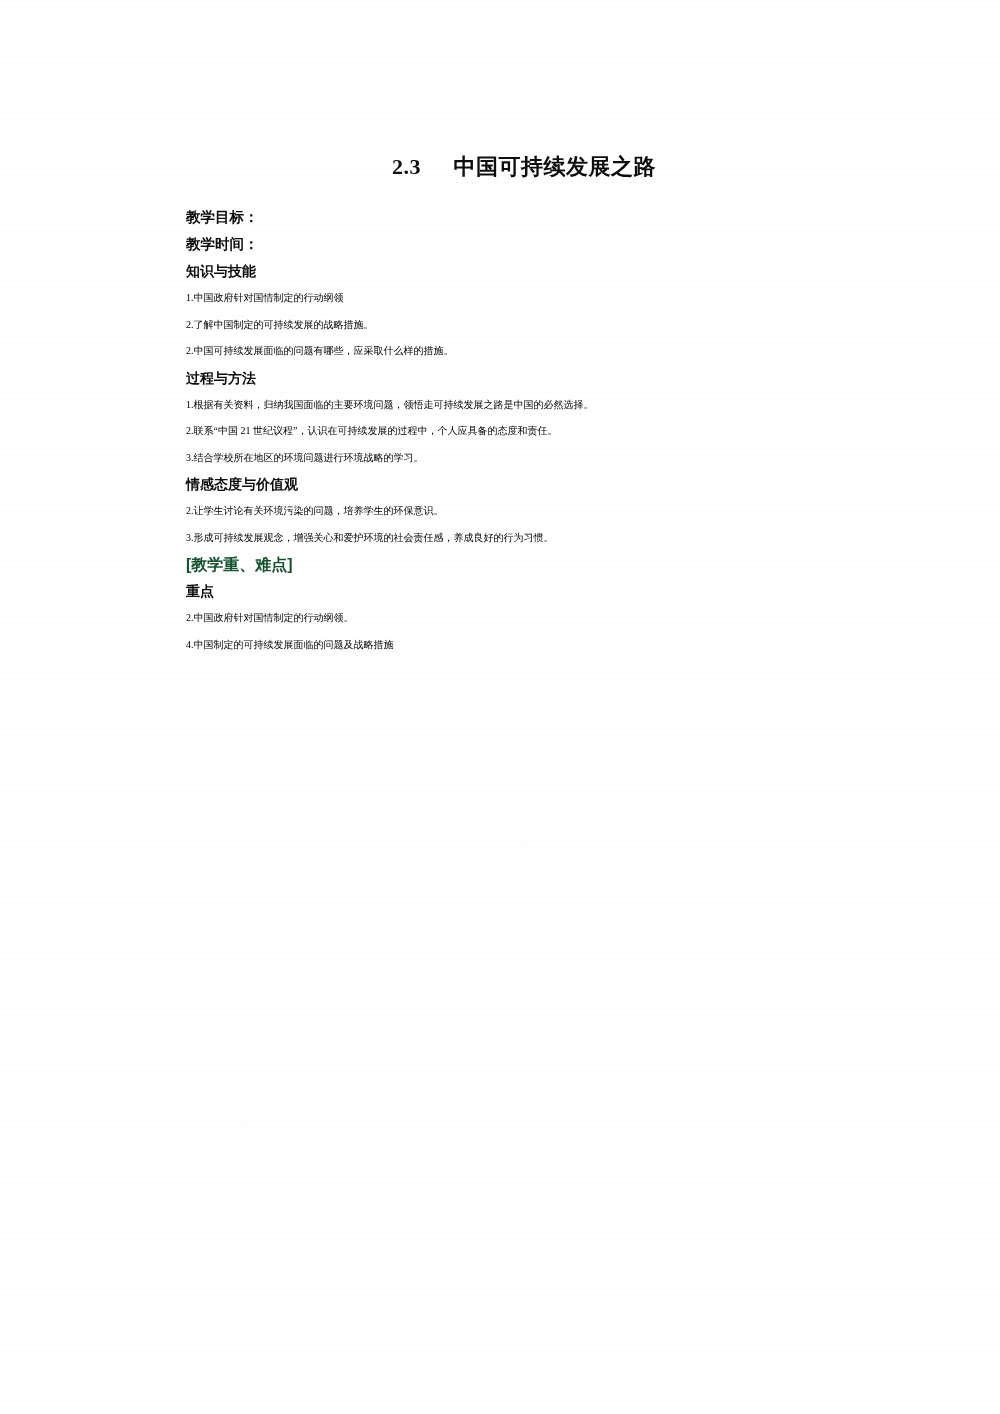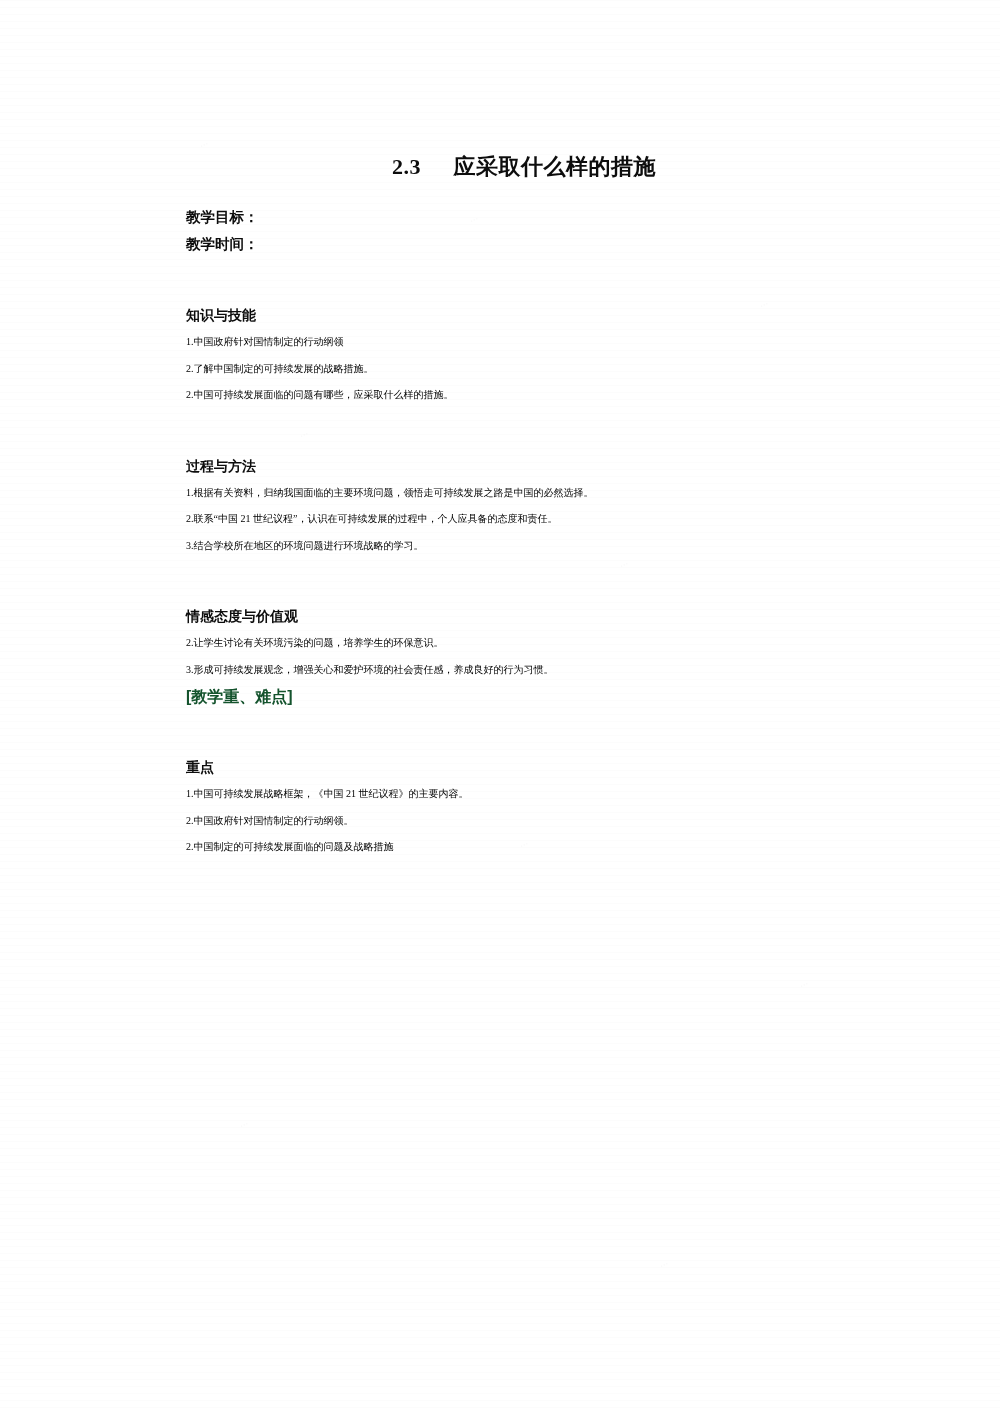--- a/index.html
+++ b/index.html
@@ -62,21 +62,20 @@
     font-size: 14.5px;
     line-height: 27px;
     color: #0d0d0d;
   }
   .sub-head {
     font-family: "DejaVu Sans", sans-serif;
     font-weight: bold;
     font-size: 14px;
     line-height: 27px;
     color: #0d0d0d;
-    margin-top: 44px;
   }
   .bracket-head {
     font-family: Liberation Sans, sans-serif;
     font-weight: bold;
     font-size: 16px;
     line-height: 27px;
     color: #14532d;
   }
   .body-line {
     font-family: Liberation Serif, serif;
@@ -110,36 +109,35 @@
   <span class="wm" style="left:520px;  top:840px;">···</span>
   <span class="wm" style="left:800px;  top:980px;">···</span>
   <span class="wm" style="left:240px;  top:1120px;">···</span>
   <span class="wm" style="left:660px;  top:1260px;">···</span>
 
   <div class="content">
 
     <h1 class="doc-title">
       <span class="num">2.3</span>
       &nbsp;&nbsp;
-      <span>应采取什么样的措施</span>
+      <span>中国可持续发展之路</span>
     </h1>
 
     <div class="bold-head">教学目标：</div>
     <div class="bold-head">教学时间：</div>
     <div class="sub-head">知识与技能</div>
     <div class="body-line">1.中国政府针对国情制定的行动纲领</div>
     <div class="body-line">2.了解中国制定的可持续发展的战略措施。</div>
     <div class="body-line">2.中国可持续发展面临的问题有哪些，应采取什么样的措施。</div>
     <div class="sub-head">过程与方法</div>
     <div class="body-line">1.根据有关资料，归纳我国面临的主要环境问题，领悟走可持续发展之路是中国的必然选择。</div>
     <div class="body-line">2.联系“中国 21 世纪议程”，认识在可持续发展的过程中，个人应具备的态度和责任。</div>
     <div class="body-line">3.结合学校所在地区的环境问题进行环境战略的学习。</div>
     <div class="sub-head">情感态度与价值观</div>
     <div class="body-line">2.让学生讨论有关环境污染的问题，培养学生的环保意识。</div>
     <div class="body-line">3.形成可持续发展观念，增强关心和爱护环境的社会责任感，养成良好的行为习惯。</div>
     <div class="bracket-head">[教学重、难点]</div>
     <div class="sub-head">重点</div>
-    <div class="body-line">1.中国可持续发展战略框架，《中国 21 世纪议程》的主要内容。</div>
     <div class="body-line">2.中国政府针对国情制定的行动纲领。</div>
-    <div class="body-line">2.中国制定的可持续发展面临的问题及战略措施</div>
+    <div class="body-line">4.中国制定的可持续发展面临的问题及战略措施</div>
 
   </div>
 </div>
 
 </body></html>

